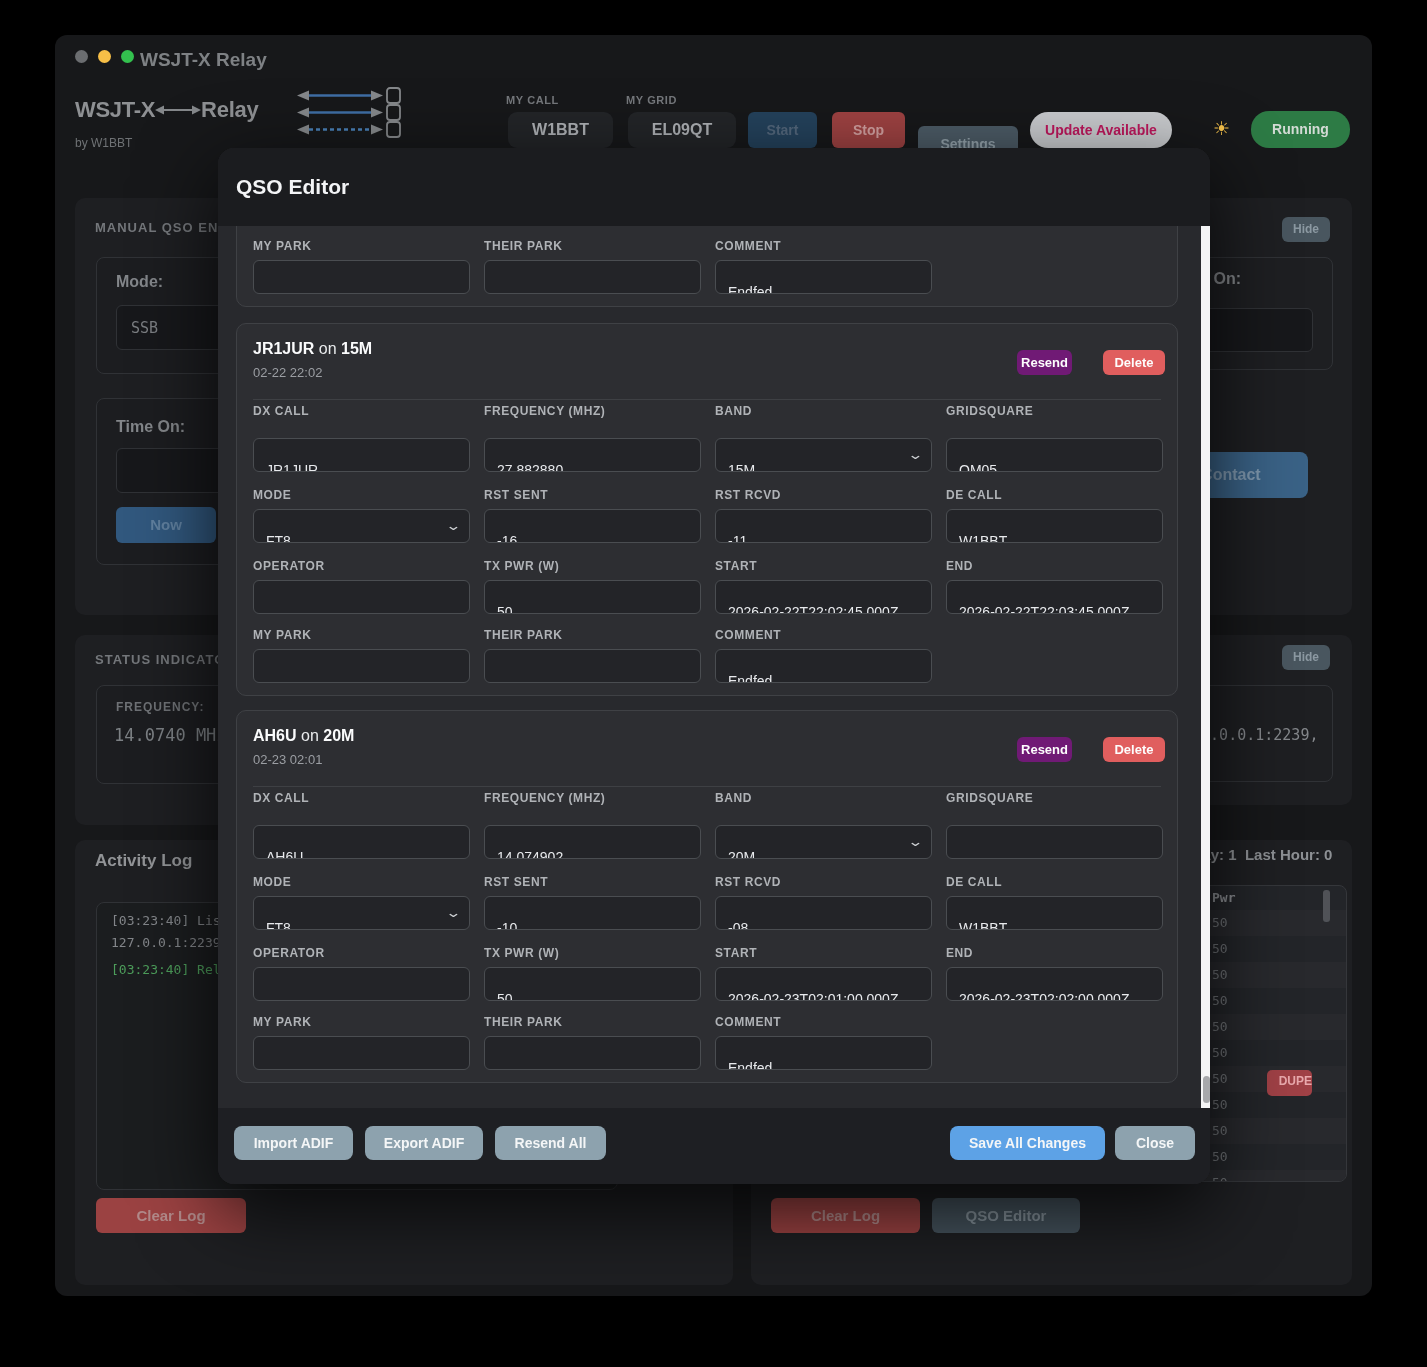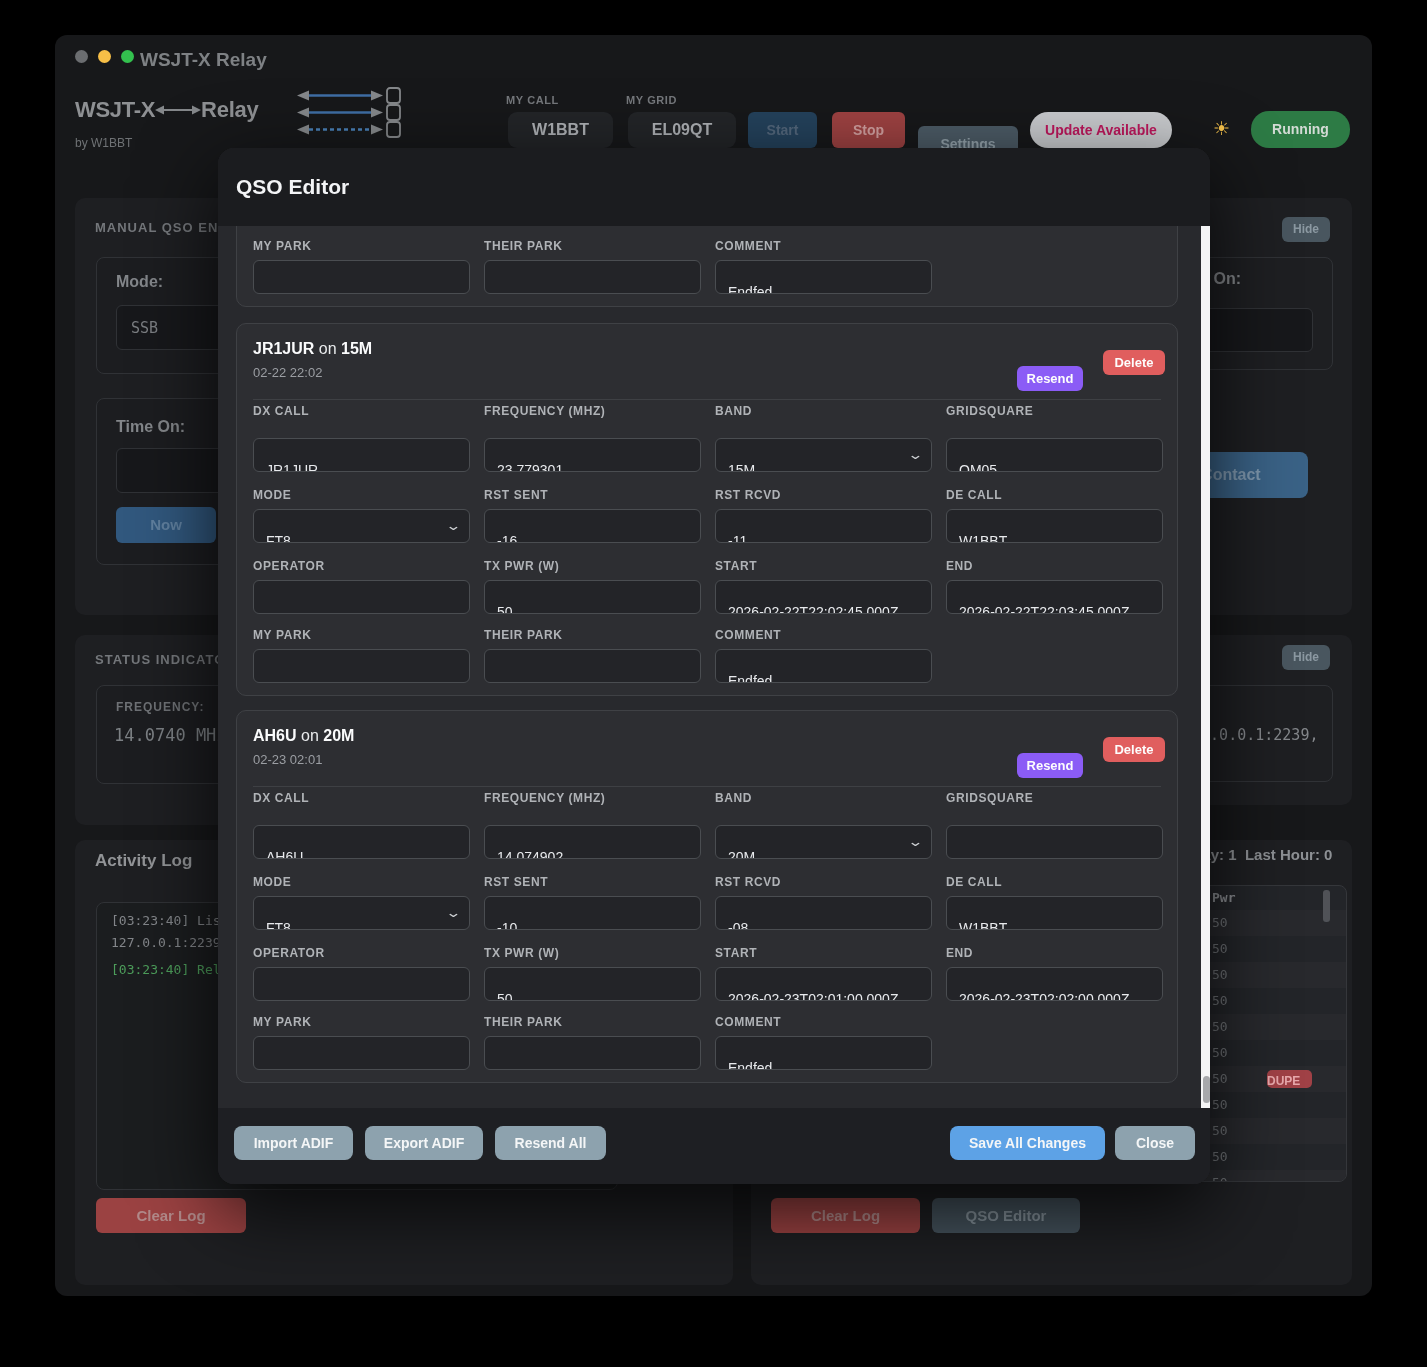--- a/index.html
+++ b/index.html
@@ -36,35 +36,35 @@
   .freq-val{font-size:17px;color:#7c8084}
   .alog-title{font-size:17px;font-weight:bold;color:#929497}
   .logline{font-size:13px;color:#83868a;white-space:nowrap}
   .logline.green{color:#4d9e5b}
   .redbtn{background:#9b4242;color:#b28a8a;font-weight:bold;font-size:15px;text-align:center;border-radius:6px;height:35px;line-height:35px}
   .graybtn{background:#45535d;color:#87949d;font-weight:bold;font-size:15px;text-align:center;border-radius:6px;height:35px;line-height:35px}
   .stats{font-size:15px;font-weight:bold;color:#8d9094;white-space:pre}
   .trow{height:26px;line-height:26px;padding-left:211px;font-family:"DejaVu Sans Mono",monospace;font-size:13px;color:#6e7175}
   .trow.thead{height:24px;line-height:24px;color:#8a8d91;font-weight:bold}
   #pwrtable .trow:nth-child(even){background:#28292d}
-  .dupe{left:266px;top:184px;width:45px;height:18px;line-height:22px;background:#a04146;color:#e9a9ac;
-    font-size:12px;font-weight:bold;text-align:left;border-radius:5px}
+  .dupe{left:266px;top:184px;width:45px;height:26px;line-height:22px;background:#a04146;color:#e9a9ac;
+    font-size:12px;font-weight:bold;text-align:right;border-radius:5px}
   .tthumb{left:322px;top:4px;width:7px;height:32px;border-radius:3px;background:#505257}
   
   .modal{left:218px;top:148px;width:992px;height:1036px;background:#232428;border-radius:16px;
     box-shadow:0 25px 80px rgba(0,0,0,.78);overflow:hidden}
   .mhead{left:0;top:0;width:992px;height:78px;background:#1b1c1f}
   .mtitle{left:18px;top:27px;font-size:21px;font-weight:bold;color:#f3f4f6}
   .mscroll{left:0;top:78px;width:992px;height:882px;background:#28292d;overflow:hidden}
   .card{left:18px;width:942px;height:373px;background:#2d2e32;border:1px solid #3f4145;border-radius:10px;box-sizing:border-box}
   .card-title{left:16px;top:16px;font-size:16px;color:#e9ebed}
   .card-title b{color:#fafbfc}
   .card-date{left:16px;top:41px;font-size:13px;color:#9b9ea3}
   .mbtn{border-radius:6px;text-align:center;font-weight:bold;color:#fdfdfd;font-size:13px;height:25px;line-height:25px}
-  .mbtn.resend{left:780px;top:42px;width:66px;background:#8b5cf6}
+  .mbtn.resend{left:780px;top:26px;width:55px;background:#701a75}
   .mbtn.delete{left:866px;top:26px;width:62px;background:#e05e5e}
   .divider{left:16px;top:75px;width:908px;height:0;border-top:1px solid #3e4044}
   .flabel{font-size:12px;font-weight:bold;letter-spacing:.6px;color:#b0b3b7;white-space:nowrap}
   .finput{width:217px;height:33px;background:#232428;border:1px solid #4a4d51;border-radius:6px;color:#e8eaed;
     font-size:14px;line-height:31px;padding:16px 12px;box-sizing:border-box;white-space:nowrap;overflow:hidden}
   .chev{position:absolute;right:10px;top:0;line-height:31px;color:#cfd2d5;font-size:13px;transform:scaleX(1.5)}
   .c1{left:16px}.c2{left:247px}.c3{left:478px}.c4{left:709px}
   .r1l{top:80px}.r1i{top:114px}.r2l{top:164px}.r2i{top:185px}.r3l{top:235px}.r3i{top:256px}.r4l{top:304px}.r4i{top:325px}
   .mfoot{left:0;top:960px;width:992px;height:76px;background:#1e1f23}
   .fbtn{top:18px;height:34px;line-height:34px;border-radius:8px;font-size:14px;font-weight:bold;color:#f4f6f7;
@@ -196,21 +196,21 @@
     <div class="abs card" style="top:97px">
       <div class="abs card-title"><b>JR1JUR</b> <span>on</span> <b>15M</b></div>
       <div class="abs card-date">02-22 22:02</div>
       <div class="abs mbtn resend">Resend</div>
       <div class="abs mbtn delete">Delete</div>
       <div class="abs divider"></div>
 
       <div class="abs flabel c1 r1l">DX CALL</div>
       <div class="abs finput c1 r1i">JR1JUR</div>
       <div class="abs flabel c2 r1l">FREQUENCY (MHZ)</div>
-      <div class="abs finput c2 r1i">23.779301</div>
+      <div class="abs finput c2 r1i">27.882880</div>
       <div class="abs flabel c3 r1l">BAND</div>
       <div class="abs finput c3 r1i"><span>15M</span><span class="chev">⌄</span></div>
       <div class="abs flabel c4 r1l">GRIDSQUARE</div>
       <div class="abs finput c4 r1i">QM05</div>
 
       <div class="abs flabel c1 r2l">MODE</div>
       <div class="abs finput c1 r2i"><span>FT8</span><span class="chev">⌄</span></div>
       <div class="abs flabel c2 r2l">RST SENT</div>
       <div class="abs finput c2 r2i">-16</div>
       <div class="abs flabel c3 r2l">RST RCVD</div>

